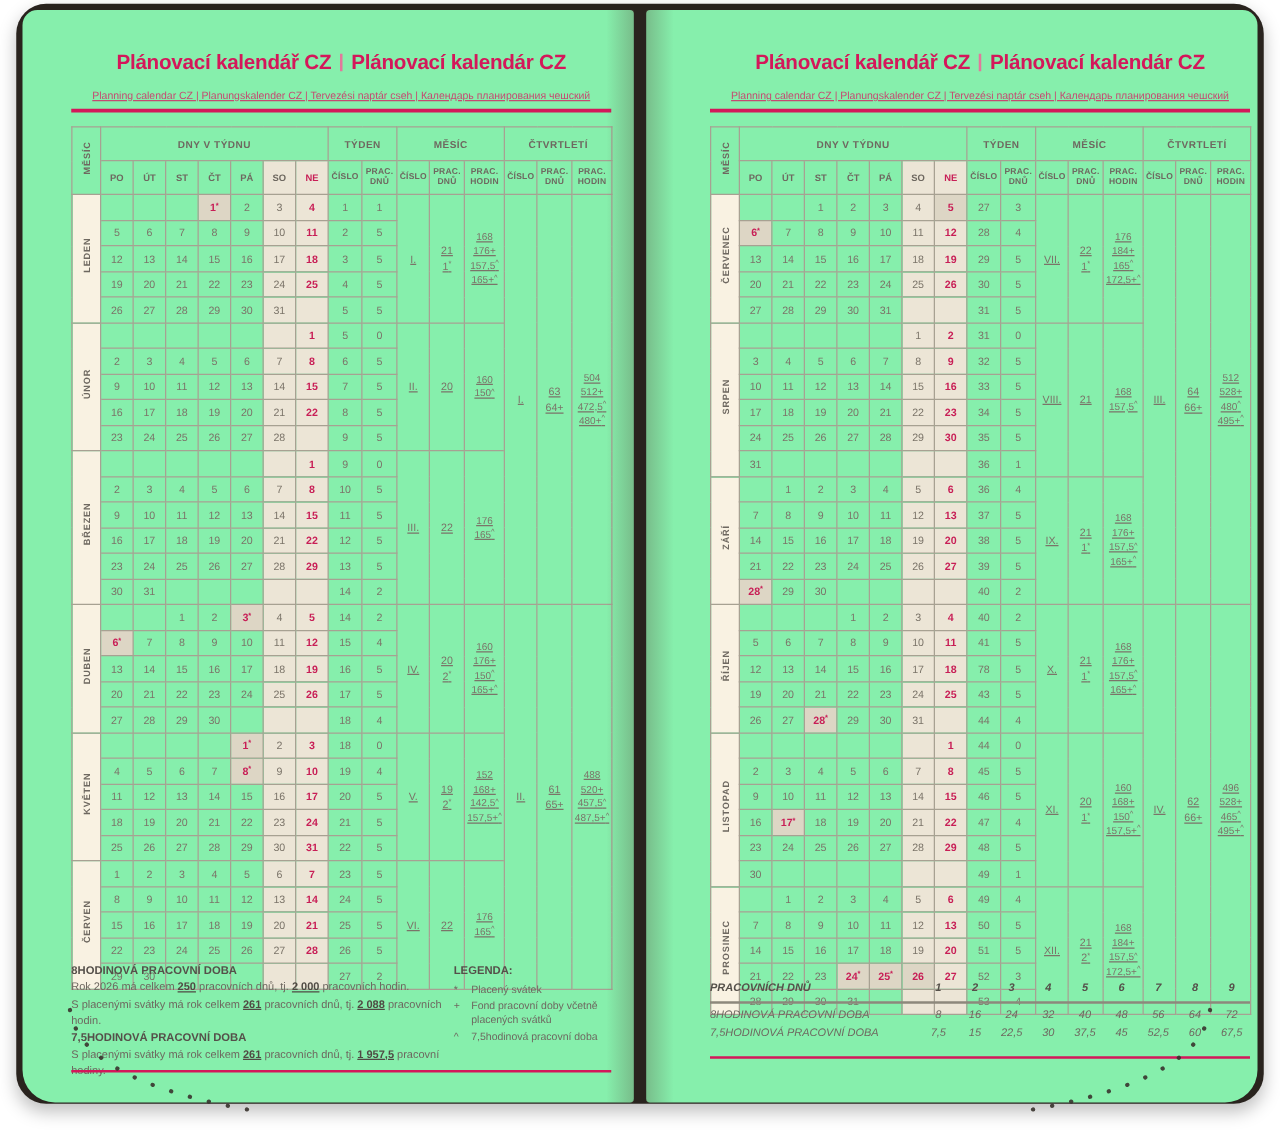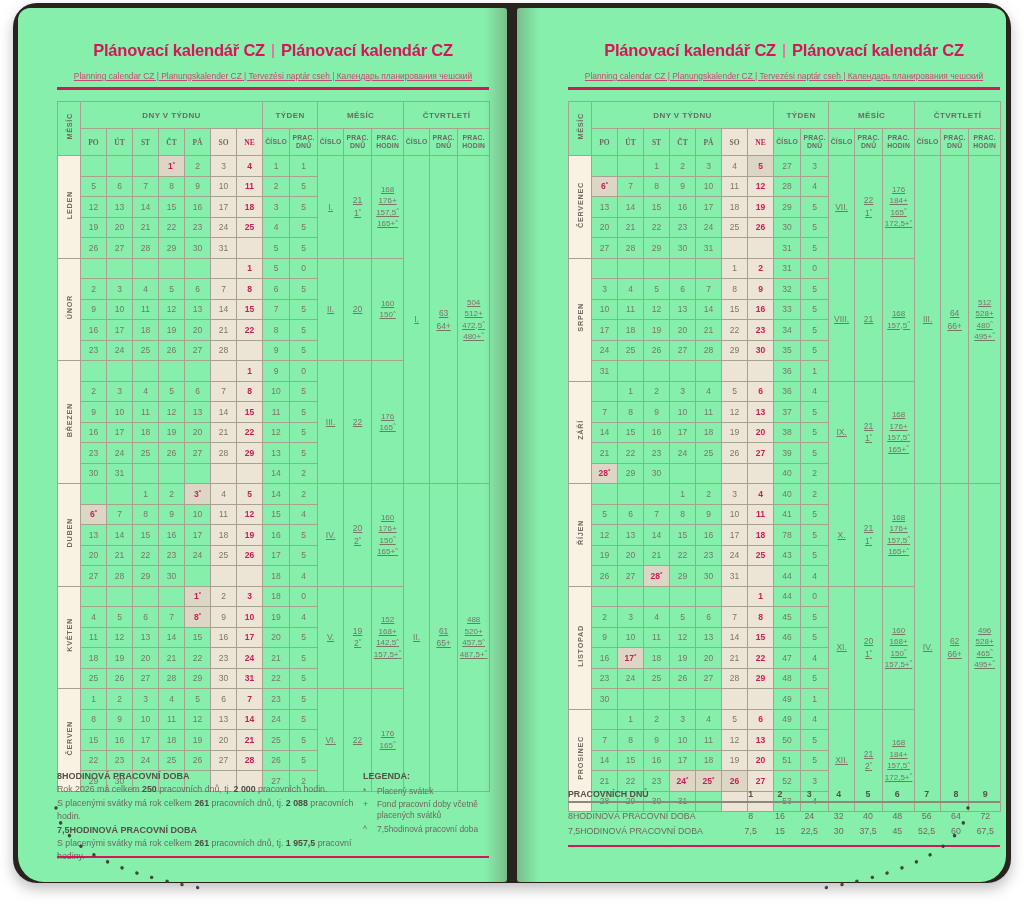--- a/index.html
+++ b/index.html
@@ -27,47 +27,47 @@
   .rule-red{height:2.5px;background:#d4175a;}
   .rule-red.top{position:absolute;top:79px;left:0;right:0;}
   .cal-wrap{position:absolute;top:93px;left:0;}
 
   table.cal{border-collapse:collapse;table-layout:fixed;width:432px;}
   .cal td,.cal th{border:1px solid #a7a192;padding:0;text-align:center;vertical-align:middle;
       color:#7b7469;font-weight:normal;overflow:hidden;}
   .cal thead th{color:#6e6860;font-weight:bold;}
   .cal .sec{font-size:8px;height:26px;letter-spacing:.4px;}
   .cal .sub{font-size:6.8px;line-height:7.6px;height:26px;white-space:pre-line;letter-spacing:.2px;}
-  .cal .dayname{font-size:7.5px;font-family:Liberation Serif, serif;}
+  .cal .dayname{font-size:7.5px;}
   .cal tbody td{font-size:8.5px;height:19.5px;}
   .cal tbody th.monthcell{background:#f9f2e2;}
   .vert{writing-mode:vertical-rl;transform:rotate(180deg);font-size:7.3px;letter-spacing:.7px;
       font-weight:bold;color:#6e6860;display:inline-block;}
   .cal .sat{background:#ece5d6;}
   .cal .sun{background:#ece5d6;color:#c81e56;font-weight:bold;}
   .cal .sun.dayname{color:#c81e56;}
   .cal td.hol{background:#ddd6c5;color:#c81e56;font-weight:bold;}
   .cal .wk{font-size:8.5px;}
   .cal .mstat{font-size:8.5px;line-height:12.5px;text-decoration:underline;}
   .cal .hours{font-size:8px;line-height:11.5px;}
   sup.ast,sup.car{font-size:6px;line-height:0;position:relative;top:1px;}
 
   .footer-left{position:absolute;top:762px;left:0;width:100%;}
   .fcols{display:flex;}
   .ftext{width:300px;}
   .fhead{font-size:9px;font-weight:bold;color:#55504a;line-height:13px;}
   .fline{font-size:8.8px;color:#6e6860;line-height:13.5px;}
-  .fline b{color:#4f4a43;}
+  .fline b{color:#4f4a43;text-decoration:underline;}
   .legend{width:126px;margin-left:6px;}
   .leg-row{display:flex;font-size:8.4px;color:#6e6860;line-height:11px;margin-top:2.5px;}
   .leg-sym{width:14px;flex:none;text-align:left;}
   .rule-red.bottomL{position:absolute;top:86px;left:0;right:0;height:2px;}
 
   .footer-right{position:absolute;top:777px;left:0;width:100%;}
-  .wd-row{display:flex;align-items:flex-end;height:15px;font-size:8.8px;color:#6e6860;}
+  .wd-row{display:flex;align-items:flex-start;height:15px;font-size:8.8px;color:#6e6860;font-style:italic;}
   .wd-row.head{color:#55504a;font-weight:bold;height:14px;}
   .wd-label{width:168px;flex:none;}
   .wd-cells{flex:1;display:flex;}
   .wd-cell{flex:1;text-align:center;}
   .rule-gray{height:1.5px;background:#8d887c;margin:2px 0 3px;}
   .footer-right .rule-red{margin-top:9px;height:2px;}
 
   .stitch{position:absolute;pointer-events:none;}
 </style>
 </head>

